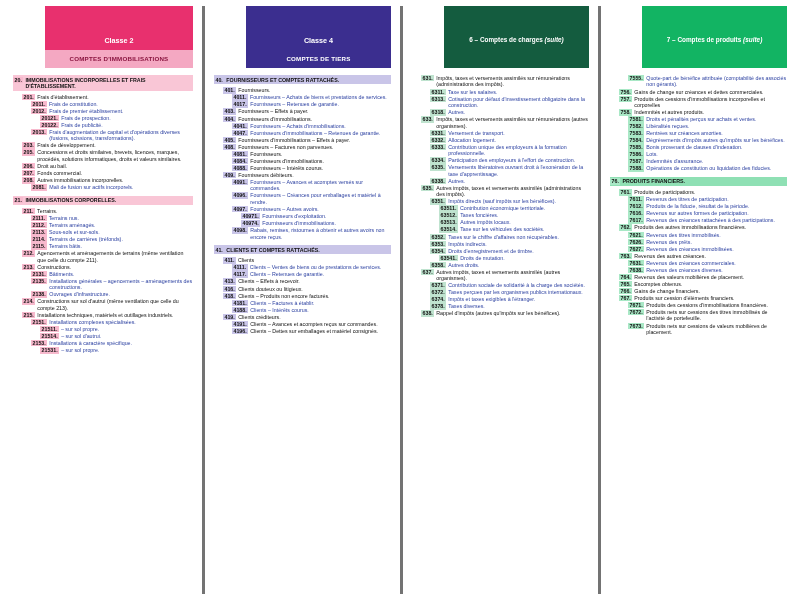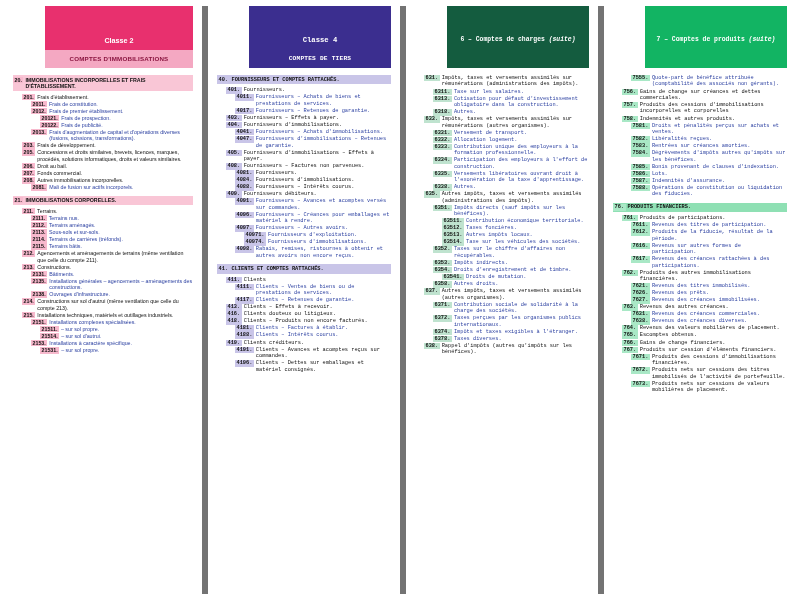--- a/index.html
+++ b/index.html
@@ -16,21 +16,21 @@
     display:flex;
     box-sizing:border-box;
     padding:6px 4px 6px 4px;
   }
   .col{
     width:200px;
     box-sizing:border-box;
     padding:0 9px;
     position:relative;
   }
-  .col + .col{ border-left:6px solid #737373;font-family:Liberation Mono, monospace; }
+  .col + .col{ border-left:3px solid #737373; }
 
   
   .classhead{
     height:62px;
     position:relative;
     margin-bottom:7px;
     margin-left:32px;
   }
   .classhead .bar{
     position:absolute;left:0;right:0;top:0;height:44px;

